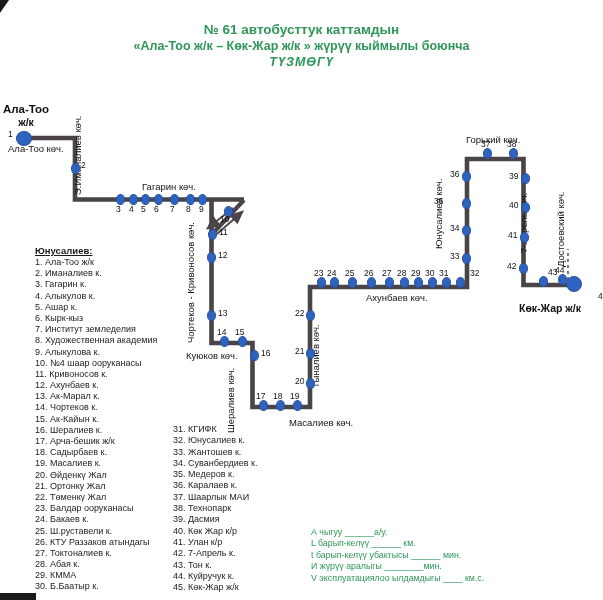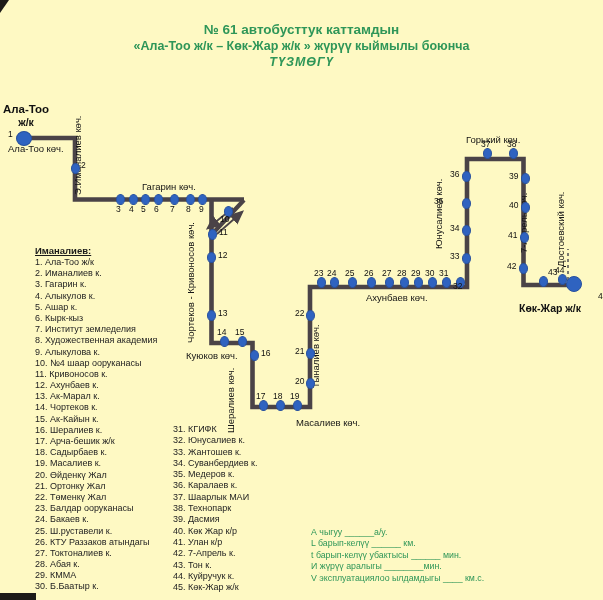--- a/index.html
+++ b/index.html
@@ -1,16 +1,16 @@
 <!DOCTYPE html>
 <html><head>
 <meta charset="utf-8">
 <style>
   html,body{margin:0;padding:0;background:#e9e8e4;}
-  .page{position:relative;width:603px;height:600px;background:#fef9c3;overflow:hidden;
+  .page{position:relative;width:603px;height:600px;background:#ffffff;overflow:hidden;
         font-family:"Liberation Sans",sans-serif;color:#1c1c1c;}
   .title{position:absolute;left:0;top:21px;width:603px;text-align:center;color:#2e9658;font-weight:bold;}
   .title .t1{font-size:13.5px;line-height:17px;}
   .title .t2{font-size:12.5px;line-height:16px;}
   .title .t3{font-size:12.5px;line-height:16px;letter-spacing:1px;font-style:italic;}
   svg.route{position:absolute;left:0;top:0;}
   .street{position:absolute;font-size:9.5px;white-space:nowrap;color:#141414;height:11px;line-height:11px;}
   .street.v{transform:rotate(-90deg);transform-origin:left bottom;}
   .stopdot{position:absolute;width:9px;height:11px;border-radius:50%;
            background:#2f63c0;border:1px solid #27509e;box-sizing:border-box;}
@@ -56,21 +56,21 @@
     <path d="M 568 280 V 249" fill="none" stroke="#5a5a5a" stroke-width="1.6" stroke-dasharray="3 3"></path>
   </svg>
 
   <div id="mapLayer">
       <div class="street" style="left: 8px; top: 143px;">Ала-Тоо көч.</div>
       <div class="street v" style="left: 83px; top: 184px;">Э.Иманалиев көч.</div>
       <div class="street" style="left: 142px; top: 181px;">Гагарин көч.</div>
       <div class="street v" style="left: 196px; top: 332px;">Чортеков - Кривоносов көч.</div>
       <div class="street" style="left: 186px; top: 350px;">Куюков көч.</div>
       <div class="street v" style="left: 236px; top: 422px;">Шералиев көч.</div>
-      <div class="street" style="left: 268px; top: 417px; padding-left: 28px;">Масалиев көч.</div>
+      <div class="street" style="left: 261px; top: 417px; padding-left: 28px;">Масалиев көч.</div>
       <div class="street v" style="left: 321px; top: 377px;">Тыналиев көч.</div>
       <div class="street" style="left: 366px; top: 292px;">Ахунбаев көч.</div>
       <div class="street v" style="left: 444px; top: 238px;">Юнусалиев көч.</div>
       <div class="street" style="left: 466px; top: 134px;">Горький көч.</div>
       <div class="street v" style="left: 529px; top: 242px;">7-Апрель көч.</div>
       <div class="street v" style="left: 566px; top: 256px;">Достоевский көч.</div>
       <div class="stopnum" style="left: 8px; top: 130px;">1</div>
       <div class="stopdot" style="left: 70.5px; top: 162.5px;"></div>
       <div class="stopnum" style="left: 81px; top: 161px;">2</div>
       <div class="stopdot" style="left: 115.5px; top: 193.5px;"></div>
@@ -125,21 +125,21 @@
       <div class="stopnum" style="left: 382px; top: 269px;">27</div>
       <div class="stopdot" style="left: 399.5px; top: 276.5px;"></div>
       <div class="stopnum" style="left: 397px; top: 269px;">28</div>
       <div class="stopdot" style="left: 413.5px; top: 276.5px;"></div>
       <div class="stopnum" style="left: 411px; top: 269px;">29</div>
       <div class="stopdot" style="left: 427.5px; top: 276.5px;"></div>
       <div class="stopnum" style="left: 425px; top: 269px;">30</div>
       <div class="stopdot" style="left: 441.5px; top: 276.5px;"></div>
       <div class="stopnum" style="left: 439px; top: 269px;">31</div>
       <div class="stopdot" style="left: 455.5px; top: 276.5px;"></div>
-      <div class="stopnum" style="left: 453px; top: 269px; margin-top: 13px;">32</div>
+      <div class="stopnum" style="left: 470px; top: 269px;">32</div>
       <div class="stopdot" style="left: 461.5px; top: 252.5px;"></div>
       <div class="stopnum" style="left: 450px; top: 252px;">33</div>
       <div class="stopdot" style="left: 461.5px; top: 224.5px;"></div>
       <div class="stopnum" style="left: 450px; top: 224px;">34</div>
       <div class="stopdot" style="left: 461.5px; top: 197.5px;"></div>
       <div class="stopnum" style="left: 434px; top: 197px;">35</div>
       <div class="stopdot" style="left: 461.5px; top: 170.5px;"></div>
       <div class="stopnum" style="left: 450px; top: 170px;">36</div>
       <div class="stopdot" style="left: 482.5px; top: 147.5px;"></div>
       <div class="stopnum" style="left: 481px; top: 140px;">37</div>
@@ -162,21 +162,21 @@
 
   <div class="term-circle" style="left:16px;top:131px;width:16px;height:15px;"></div>
   <div class="term-circle" style="left:566px;top:276px;width:16px;height:16px;"></div>
 
   <div class="term-label" style="left:0px;top:103px;width:52px;">
     <div class="l1">Ала-Тоо</div>
     <div class="l2">ж/к</div>
   </div>
   <div class="term-label-end" style="left:510px;top:302px;">Көк-Жар ж/к</div>
 
-  <div class="list-header">Иманалиев:</div>
+  <div class="list-header">Юнусалиев:</div>
   <div id="col1" class="list-col" style="left:35px;top:257px;">
       <div class="li">1. Ала-Тоо ж/к</div>
       <div class="li">2. Иманалиев к.</div>
       <div class="li">3. Гагарин к.</div>
       <div class="li">4. Алыкулов к.</div>
       <div class="li">5. Ашар к.</div>
       <div class="li">6. Кырк-кыз</div>
       <div class="li">7. Институт земледелия</div>
       <div class="li">8. Художественная академия</div>
       <div class="li">9. Алыкулова к.</div>

